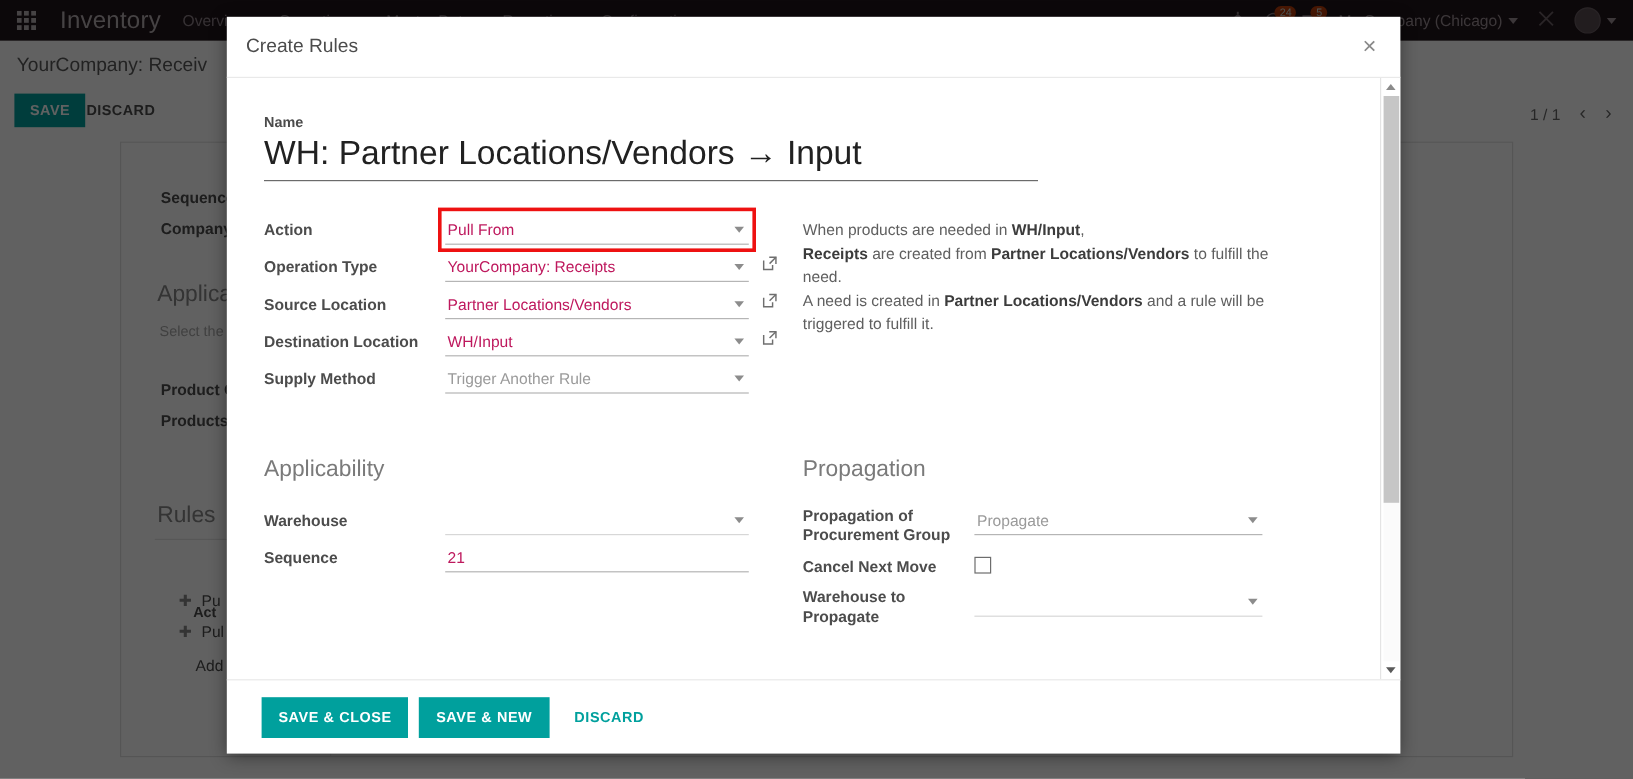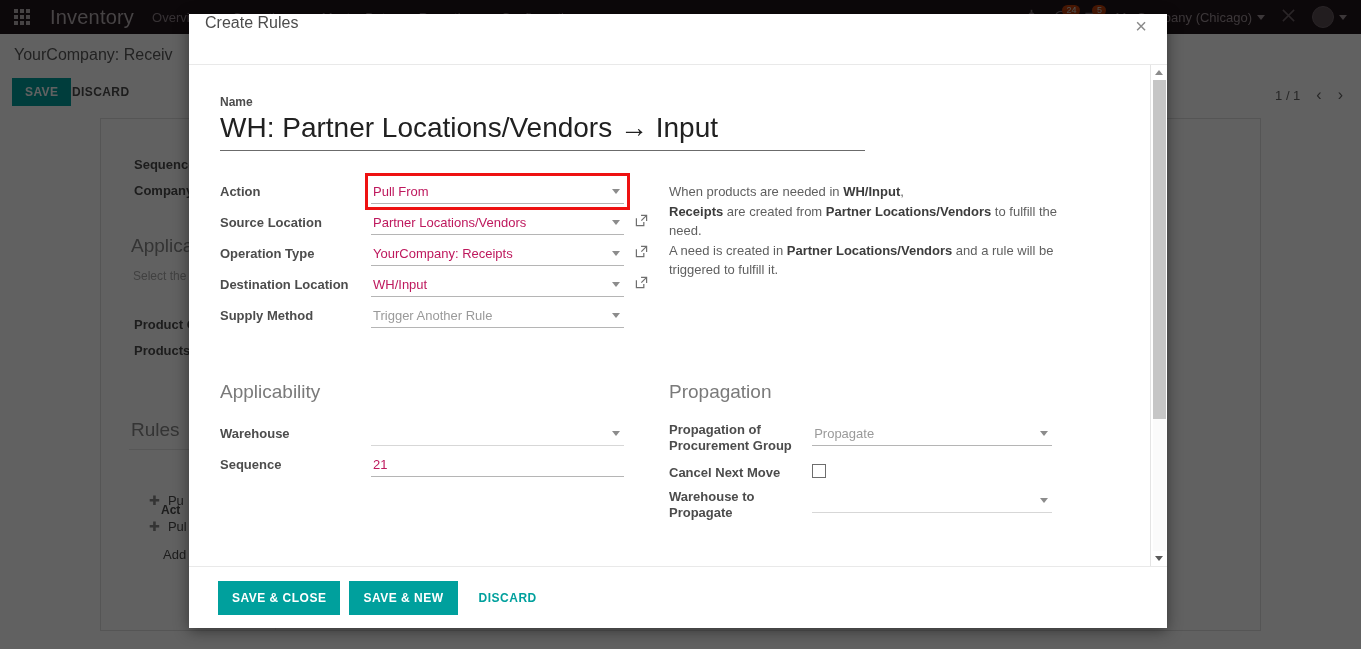--- a/index.html
+++ b/index.html
@@ -103,21 +103,21 @@
   
   #modal {
     position: absolute; left: 189px; top: 14px;
     width: 978px; height: 614px;
     background: #fff;
     box-shadow: 0 3px 14px rgba(0,0,0,.45);
     display: flex; flex-direction: column;
   }
   .modal-head {
     height: 51px; border-bottom: 1px solid #e9e9e9;
-    display: flex; align-items: flex-start; padding: 0 16px;
+    display: flex; align-items: center; padding: 0 16px;
     flex: 0 0 auto;
   }
   .modal-title { font-size: 16px; color: #4c4c4c; font-weight: 400; }
   .modal-x {
     margin-left: auto; font-size: 20px; color: #8a8a8a;
     line-height: 1; cursor: pointer; padding: 2px 4px;
   }
   .modal-body {
     flex: 1 1 auto; position: relative; overflow: hidden;
     border-bottom: 1px solid #e9e9e9;
@@ -338,38 +338,38 @@
 
           <div class="frow">
             <div class="flabel">Action</div>
             <div class="fctrl hl-box">
               <div class="fselect">Pull From</div>
               <span class="sel-caret"></span>
             </div>
           </div>
 
           <div class="frow">
-            <div class="flabel">Source Location</div>
-            <div class="fctrl">
-              <div class="fselect">Partner Locations/Vendors</div>
+            <div class="flabel">Operation Type</div>
+            <div class="fctrl">
+              <div class="fselect">YourCompany: Receipts</div>
               <span class="sel-caret"></span>
               <span class="ext-link">
                 <svg width="13" height="13" viewBox="0 0 14 14">
                     <path d="M1.5 4.5v8h8v-4" fill="none" stroke="#6f6f6f" stroke-width="1.3"></path>
                     <path d="M6.5 1.5h6v6" fill="none" stroke="#6f6f6f" stroke-width="1.3"></path>
                     <path d="M12.5 1.5L6.8 7.2" stroke="#6f6f6f" stroke-width="1.3"></path>
                   </svg>
               </span>
             </div>
           </div>
 
           <div class="frow">
-            <div class="flabel">Operation Type</div>
-            <div class="fctrl">
-              <div class="fselect">YourCompany: Receipts</div>
+            <div class="flabel">Source Location</div>
+            <div class="fctrl">
+              <div class="fselect">Partner Locations/Vendors</div>
               <span class="sel-caret"></span>
               <span class="ext-link">
                 <svg width="13" height="13" viewBox="0 0 14 14">
                     <path d="M1.5 4.5v8h8v-4" fill="none" stroke="#6f6f6f" stroke-width="1.3"></path>
                     <path d="M6.5 1.5h6v6" fill="none" stroke="#6f6f6f" stroke-width="1.3"></path>
                     <path d="M12.5 1.5L6.8 7.2" stroke="#6f6f6f" stroke-width="1.3"></path>
                   </svg>
               </span>
             </div>
           </div>

